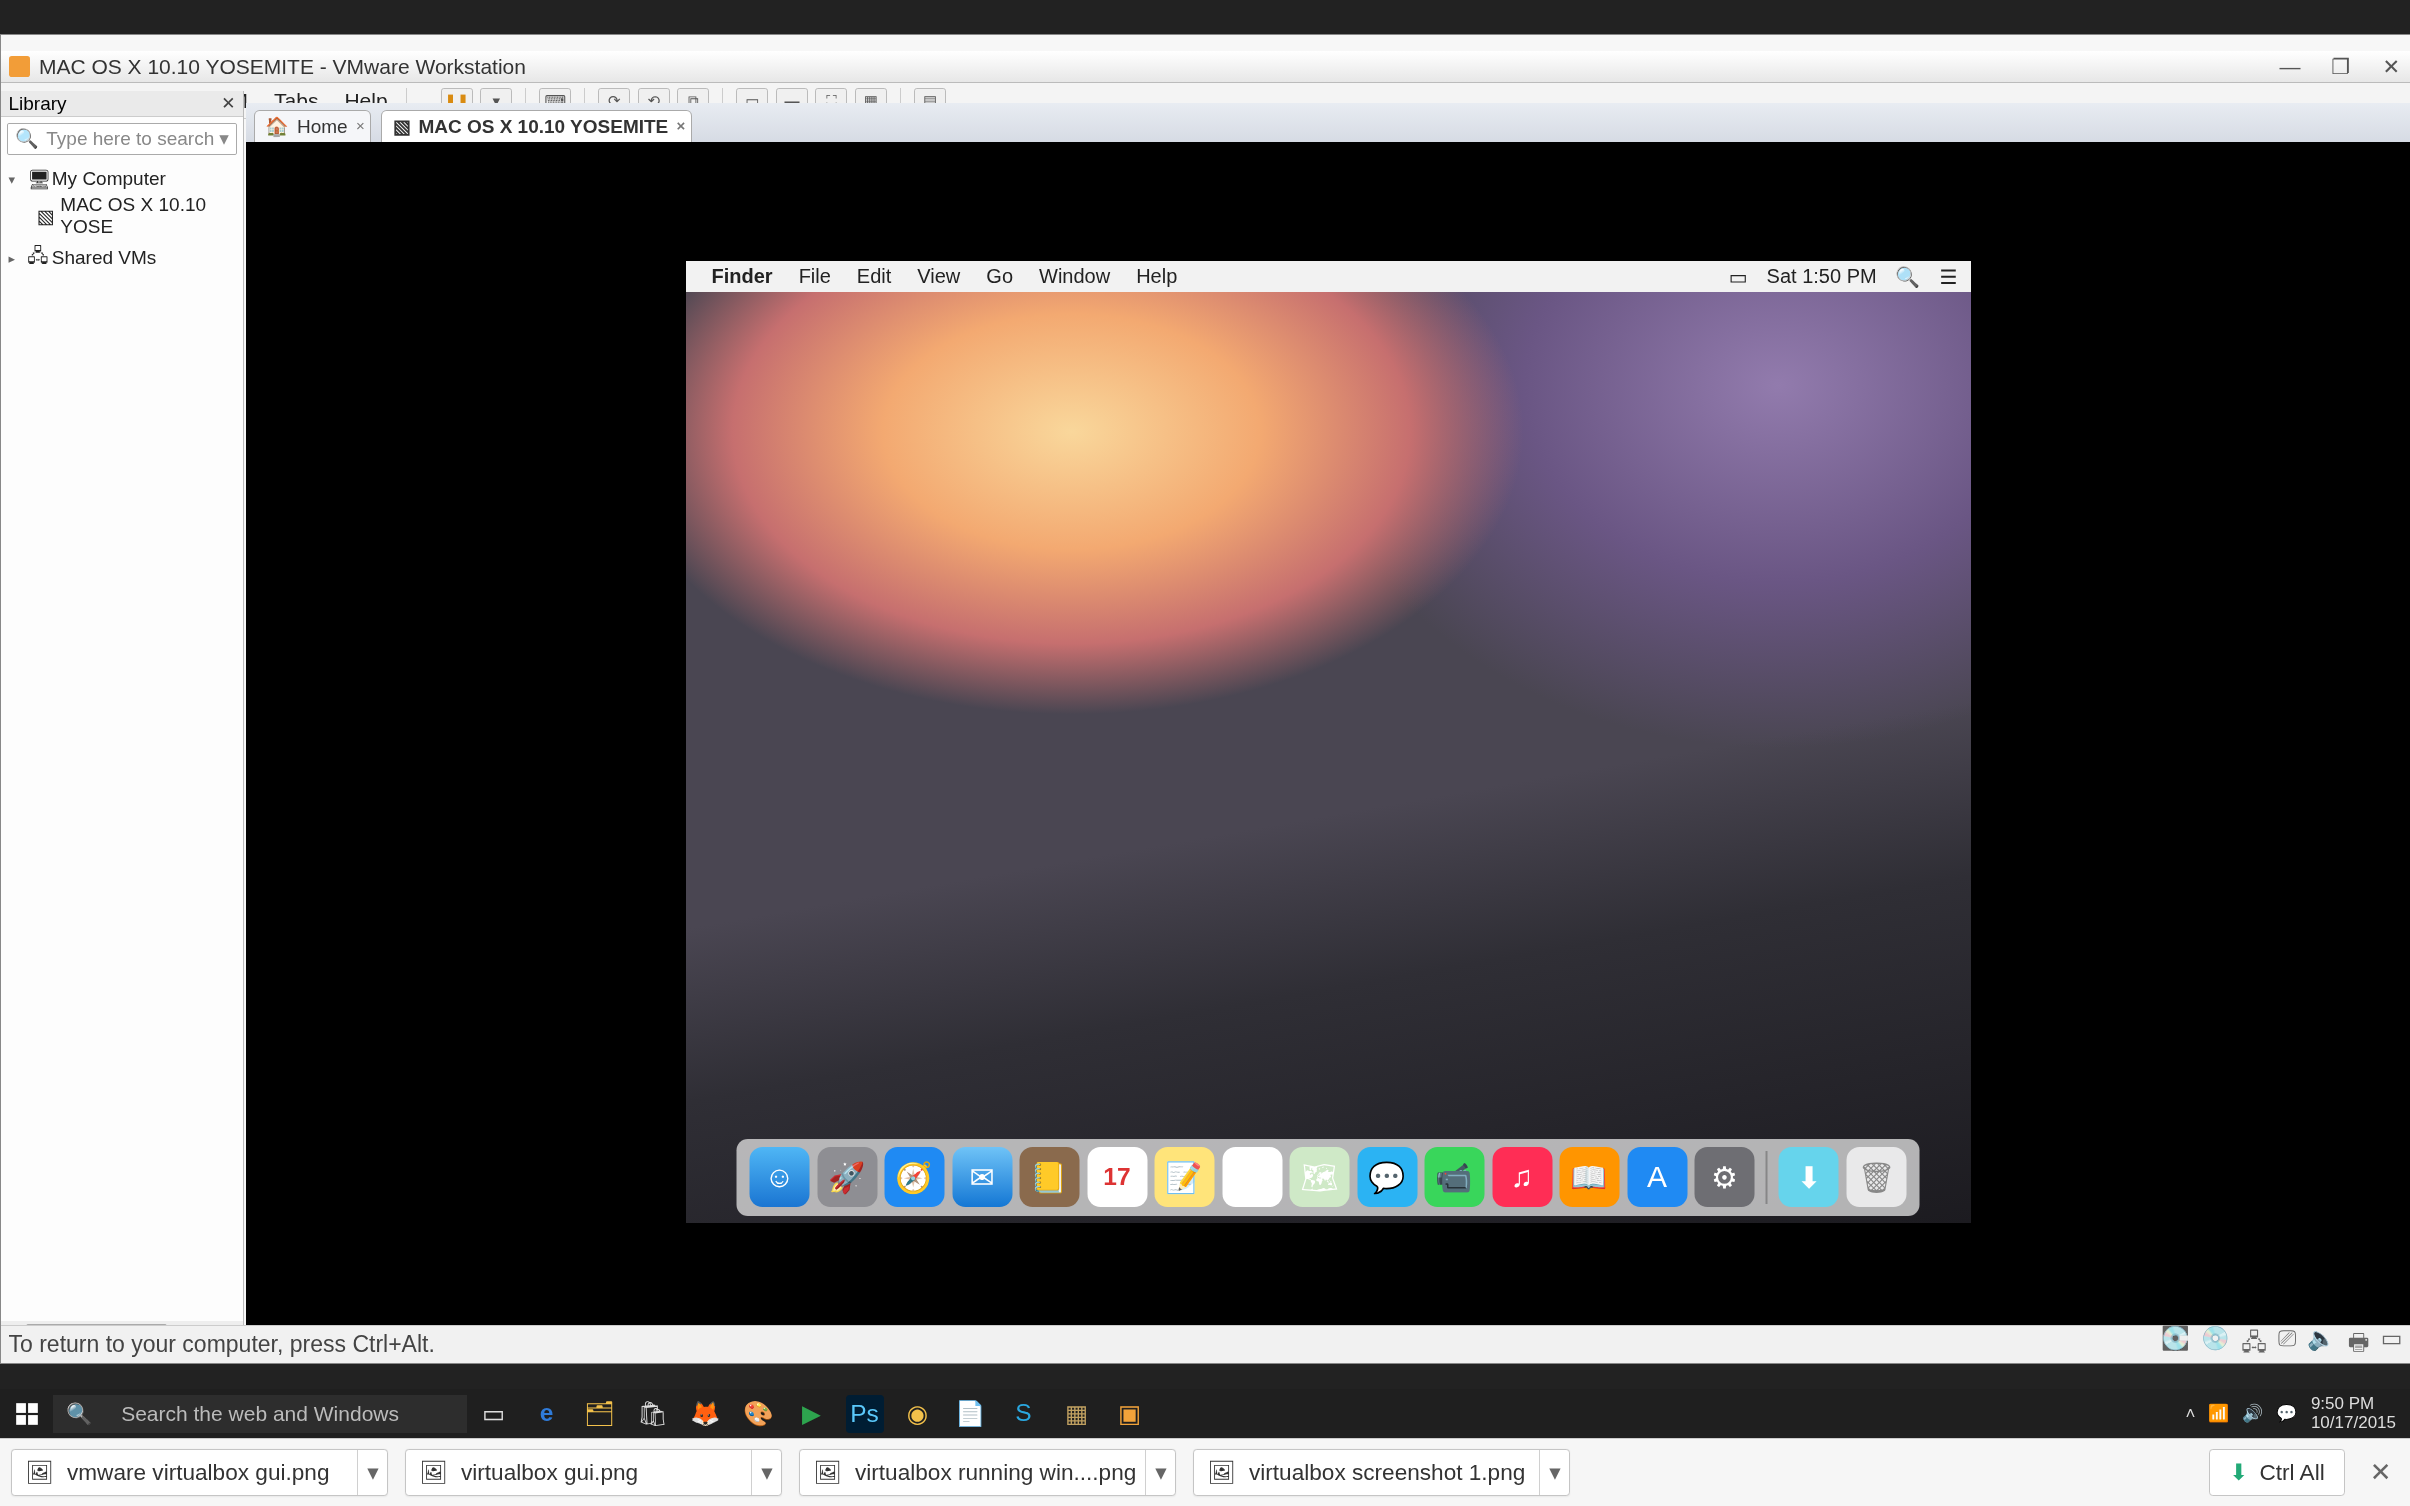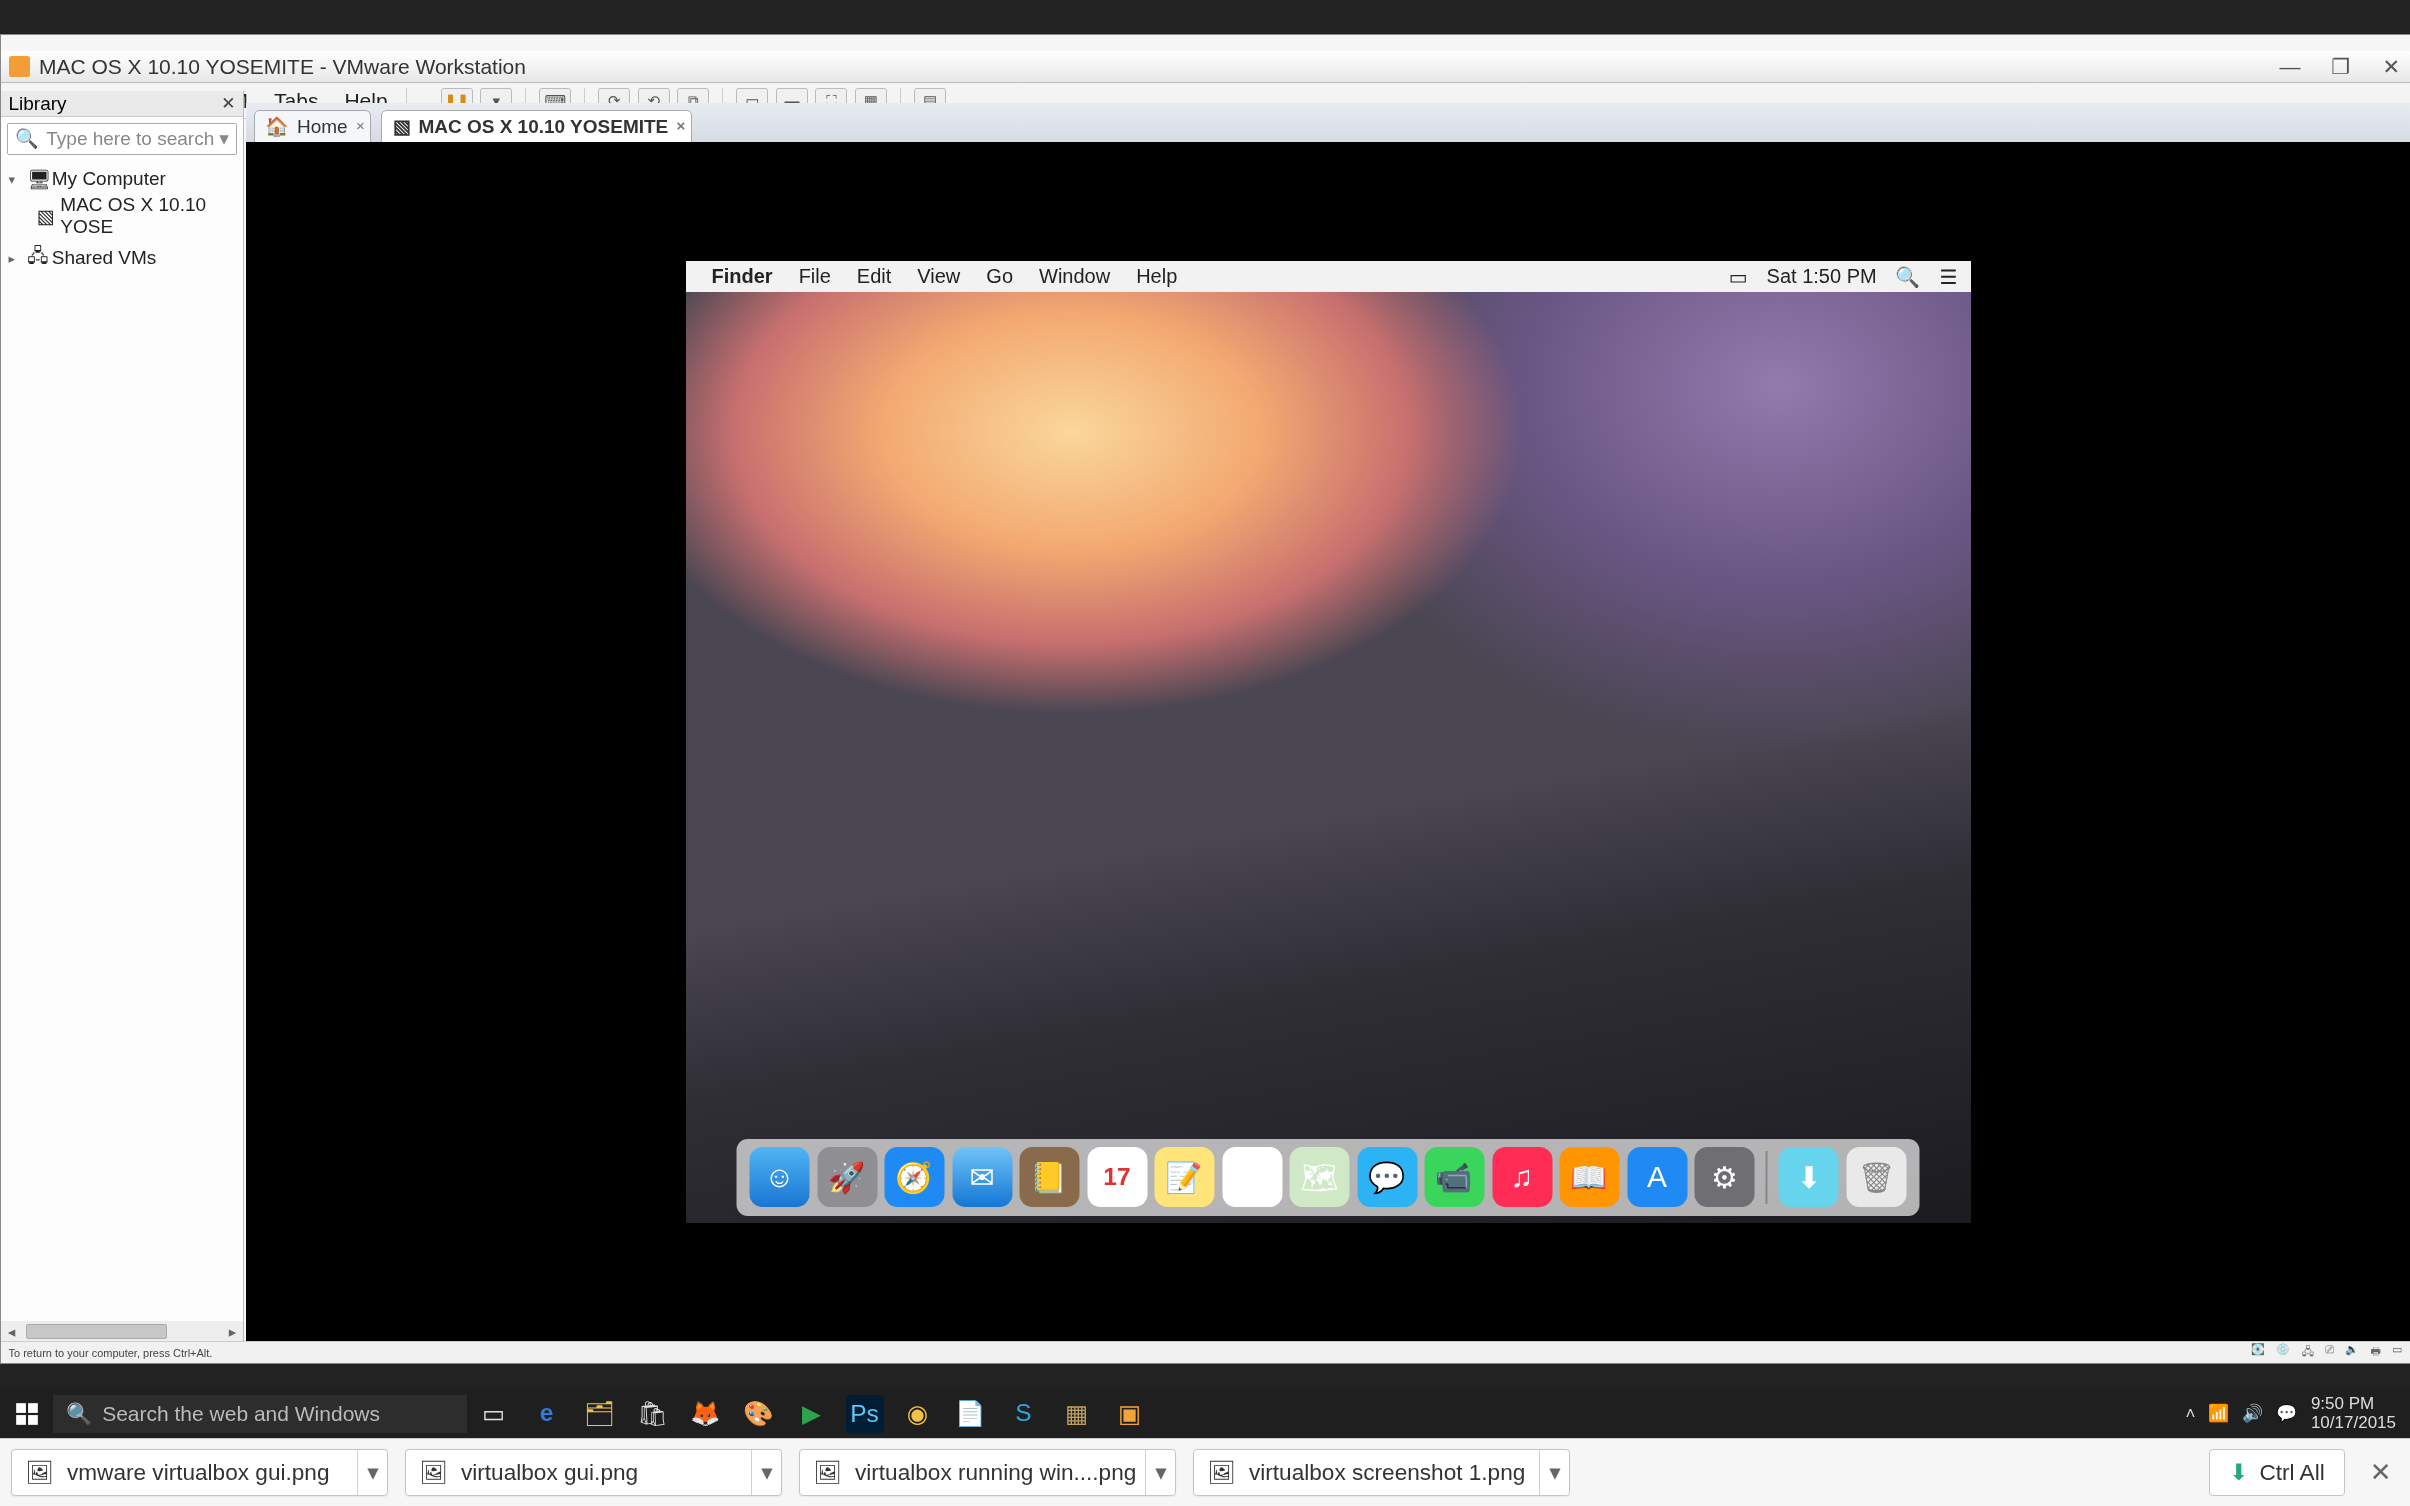--- a/index.html
+++ b/index.html
@@ -46,21 +46,21 @@
       radial-gradient(ellipse 753px 471px at 30% 15%, #f9d79b 0%, #f3a971 25%, #c66f6f 45%, transparent 60%),
       radial-gradient(ellipse 847px 659px at 85% 10%, #927bad 0%, #6a5684 30%, transparent 55%),
       linear-gradient(170deg, #4a4652 55%, #2f2e35 70%, #1c1b20 100%),
       linear-gradient(95deg, transparent 40%, #8b8078 45%, #6d665f 55%, #4e4a46 70%, #2e2c2b 100%);
   }
   
   #dock{position:absolute;bottom:7.5px;left:50%;transform:translateX(-50%);height:77px;padding:7.5px 13px;background:rgba(230,230,230,0.75);border-radius:11.3px;display:flex;align-items:center;gap:7.5px;}
   .dock-icon{width:60px;height:60px;border-radius:13px;display:flex;align-items:center;justify-content:center;font-size:30px;color:#fff;}
   .dock-divider{width:1.9px;height:53px;background:rgba(0,0,0,0.25);margin:0 3.8px;}
   
-  #vmware-status{position:absolute;left:0;right:0;bottom:0;height:22px;background:#f1f1f1;border-top:0.9px solid #ccc;font-size:11px;color:#444;display:flex;align-items:center;padding:0 7.5px;}
+  #vmware-status{position:absolute;left:0;right:0;bottom:0;height:38px;background:#f1f1f1;border-top:0.9px solid #ccc;font-size:23px;color:#444;display:flex;align-items:center;padding:0 7.5px;}
   #vmware-status .icons{margin-left:auto;display:flex;gap:11.3px;color:#666;}
   
   #taskbar{position:absolute;left:0;bottom:68px;width:2411px;height:49px;background:#1f1f1f;display:flex;align-items:center;}
   #start{width:53px;height:49px;display:flex;align-items:center;justify-content:center;}
   #start svg{width:26px;height:26px;}
   #win-search{flex:0 0 414px;height:38px;background:#2d2d2d;display:flex;align-items:center;padding:0 13px;color:#bbb;font-size:21px;}
   .tb-icon{width:53px;height:49px;display:flex;align-items:center;justify-content:center;font-size:24.5px;}
   #tray{margin-left:auto;display:flex;align-items:center;gap:13px;padding:0 15px;color:#ddd;font-size:17px;}
   #tray .clk{text-align:left;line-height:1.1;}
   
@@ -220,21 +220,21 @@
         <g fill="#fff">
           <rect x="2" y="2" width="9" height="9"></rect>
           <rect x="13" y="2" width="9" height="9"></rect>
           <rect x="2" y="13" width="9" height="9"></rect>
           <rect x="13" y="13" width="9" height="9"></rect>
         </g>
       </svg>
   </div>
   <div id="win-search">
     <span>🔍</span>
-    <span style="margin-left:10px;">Search the web and Windows</span>
+    <span style="margin-left:29px;">Search the web and Windows</span>
   </div>
   <div id="taskbar-apps" style="display:flex;">
       <div class="tb-icon" style="color: rgb(221, 221, 221);">▭</div>
       <div class="tb-icon" style="color: rgb(47, 123, 217); font-weight: 700;">e</div>
       <div class="tb-icon" style="color: rgb(243, 193, 75);">🗂</div>
       <div class="tb-icon" style="color: rgb(221, 221, 221);">🛍</div>
       <div class="tb-icon" style="color: rgb(255, 113, 57);">🦊</div>
       <div class="tb-icon" style="color: rgb(221, 221, 221);">🎨</div>
       <div class="tb-icon" style="color: rgb(45, 164, 78);">▶</div>
       <div class="tb-icon" style="color: rgb(90, 200, 250); background: rgb(0, 29, 51); border-radius: 3.8px; width: 38px; height: 38px; margin: 5.6px 7.5px;">Ps</div>

